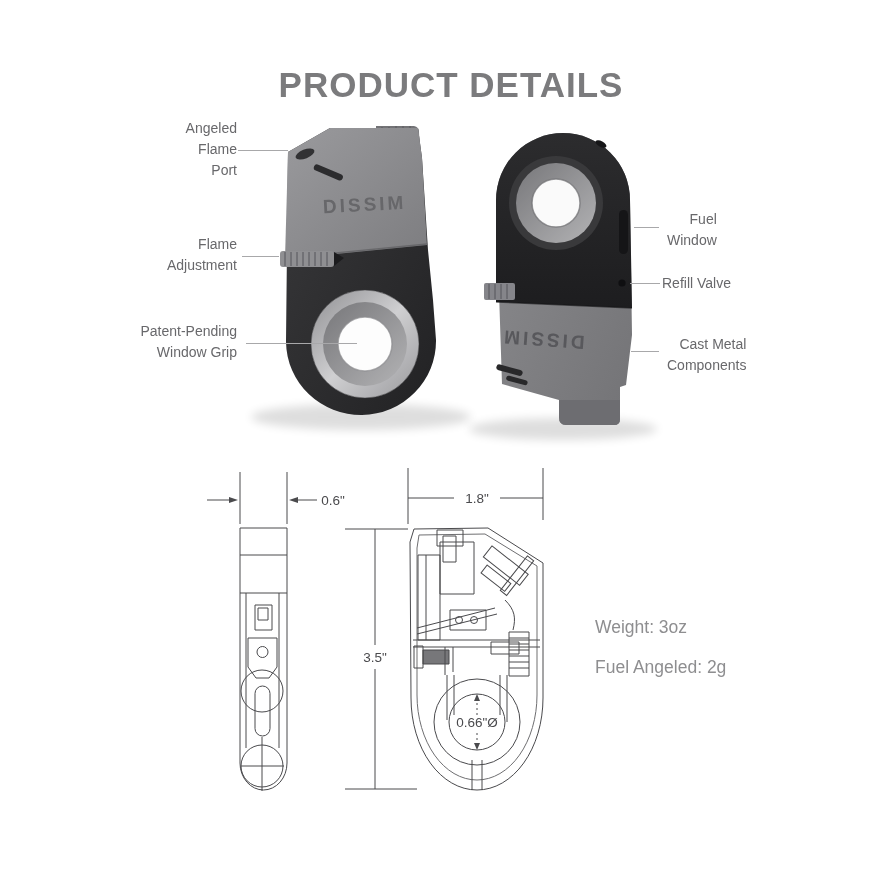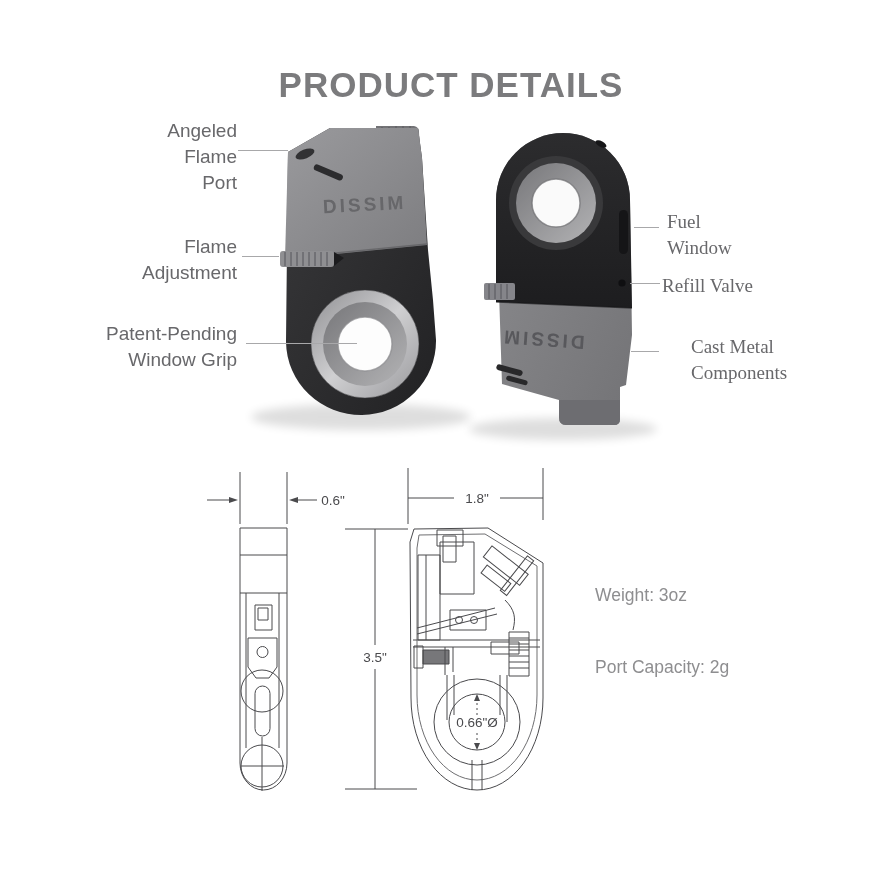--- a/index.html
+++ b/index.html
@@ -5,25 +5,25 @@
   html,body{margin:0;padding:0;background:#ffffff;}
   .canvas{
     position:relative;width:872px;height:872px;background:#ffffff;overflow:hidden;
     font-family:"Liberation Sans",sans-serif;
   }
   .page-title{
     position:absolute;top:50px;left:0;width:872px;text-align:center;
     font-size:35px;font-weight:bold;letter-spacing:1px;color:#7b7b7d;margin:15px;
   }
   .callout{
-    position:absolute;color:#68686b;font-size:19px;line-height:26px;
+    position:absolute;color:#68686b;font-size:14px;line-height:21px;
     white-space:pre-line;
   }
   .callout.left{text-align:right;}
-  .callout.right{text-align:left;font-family:Liberation Serif, serif;}
+  .callout.right{text-align:right;}
   .leader{position:absolute;height:1px;background:#a8a8aa;}
   .spec-line{position:absolute;color:#8e8e90;font-size:17.5px;}
   svg text{font-family:"Liberation Sans",sans-serif;}
   .dim-text{font-size:13.5px;fill:#4a4a4d;}
   .tech line,.tech path,.tech rect,.tech circle,.tech ellipse{vector-effect:non-scaling-stroke;}
 </style>
 </head>
 <body>
 
 <div class="canvas">
@@ -159,21 +159,21 @@
 Window Grip</div>
   <div class="leader" style="left:246px;top:343px;width:111px;"></div>
 
   <div class="callout right" style="left:667px;top:209px;">Fuel
 Window</div>
   <div class="leader" style="left:634px;top:227px;width:25px;"></div>
 
   <div class="callout right" style="left:662px;top:273px;">Refill Valve</div>
   <div class="leader" style="left:630px;top:283px;width:30px;"></div>
 
-  <div class="callout right" style="left:691px;top:334px;">Cast Metal
+  <div class="callout right" style="left:667px;top:334px;">Cast Metal
 Components</div>
   <div class="leader" style="left:631px;top:351px;width:28px;"></div>
 
   <svg class="tech" style="position:absolute;left:195px;top:460px;" width="410" height="345" viewBox="0 0 410 345" fill="none" stroke="#4a4a4d" stroke-width="1">
 
     <g>
       <line x1="45" y1="12" x2="45" y2="64"></line>
         <line x1="92" y1="12" x2="92" y2="64"></line>
       <line x1="12" y1="40" x2="40" y2="40"></line>
       <polygon points="43,40 34,37 34,43" fill="#4a4a4d" stroke="none"></polygon>
@@ -269,16 +269,16 @@
       <g>
         <line x1="282" y1="238" x2="282" y2="286" stroke-dasharray="2,3"></line>
         <polygon points="282,234 279,241 285,241" fill="#4a4a4d" stroke="none"></polygon>
         <polygon points="282,290 279,283 285,283" fill="#4a4a4d" stroke="none"></polygon>
         <rect x="258" y="255" width="48" height="15" fill="#ffffff" stroke="none"></rect>
         <text class="dim-text" x="282" y="267" text-anchor="middle" stroke="none">0.66"Ø</text>
       </g>
     </g>
   </svg>
 
-  <div class="spec-line" style="left:595px;top:585px;">Weight: 3oz</div>
-  <div class="spec-line" style="left:595px;top:657px;">Port Capacity: 2g</div>
+  <div class="spec-line" style="left:595px;top:617px;">Weight: 3oz</div>
+  <div class="spec-line" style="left:595px;top:657px;">Fuel Angeled: 2g</div>
 
 </div>
 
 </body></html>

